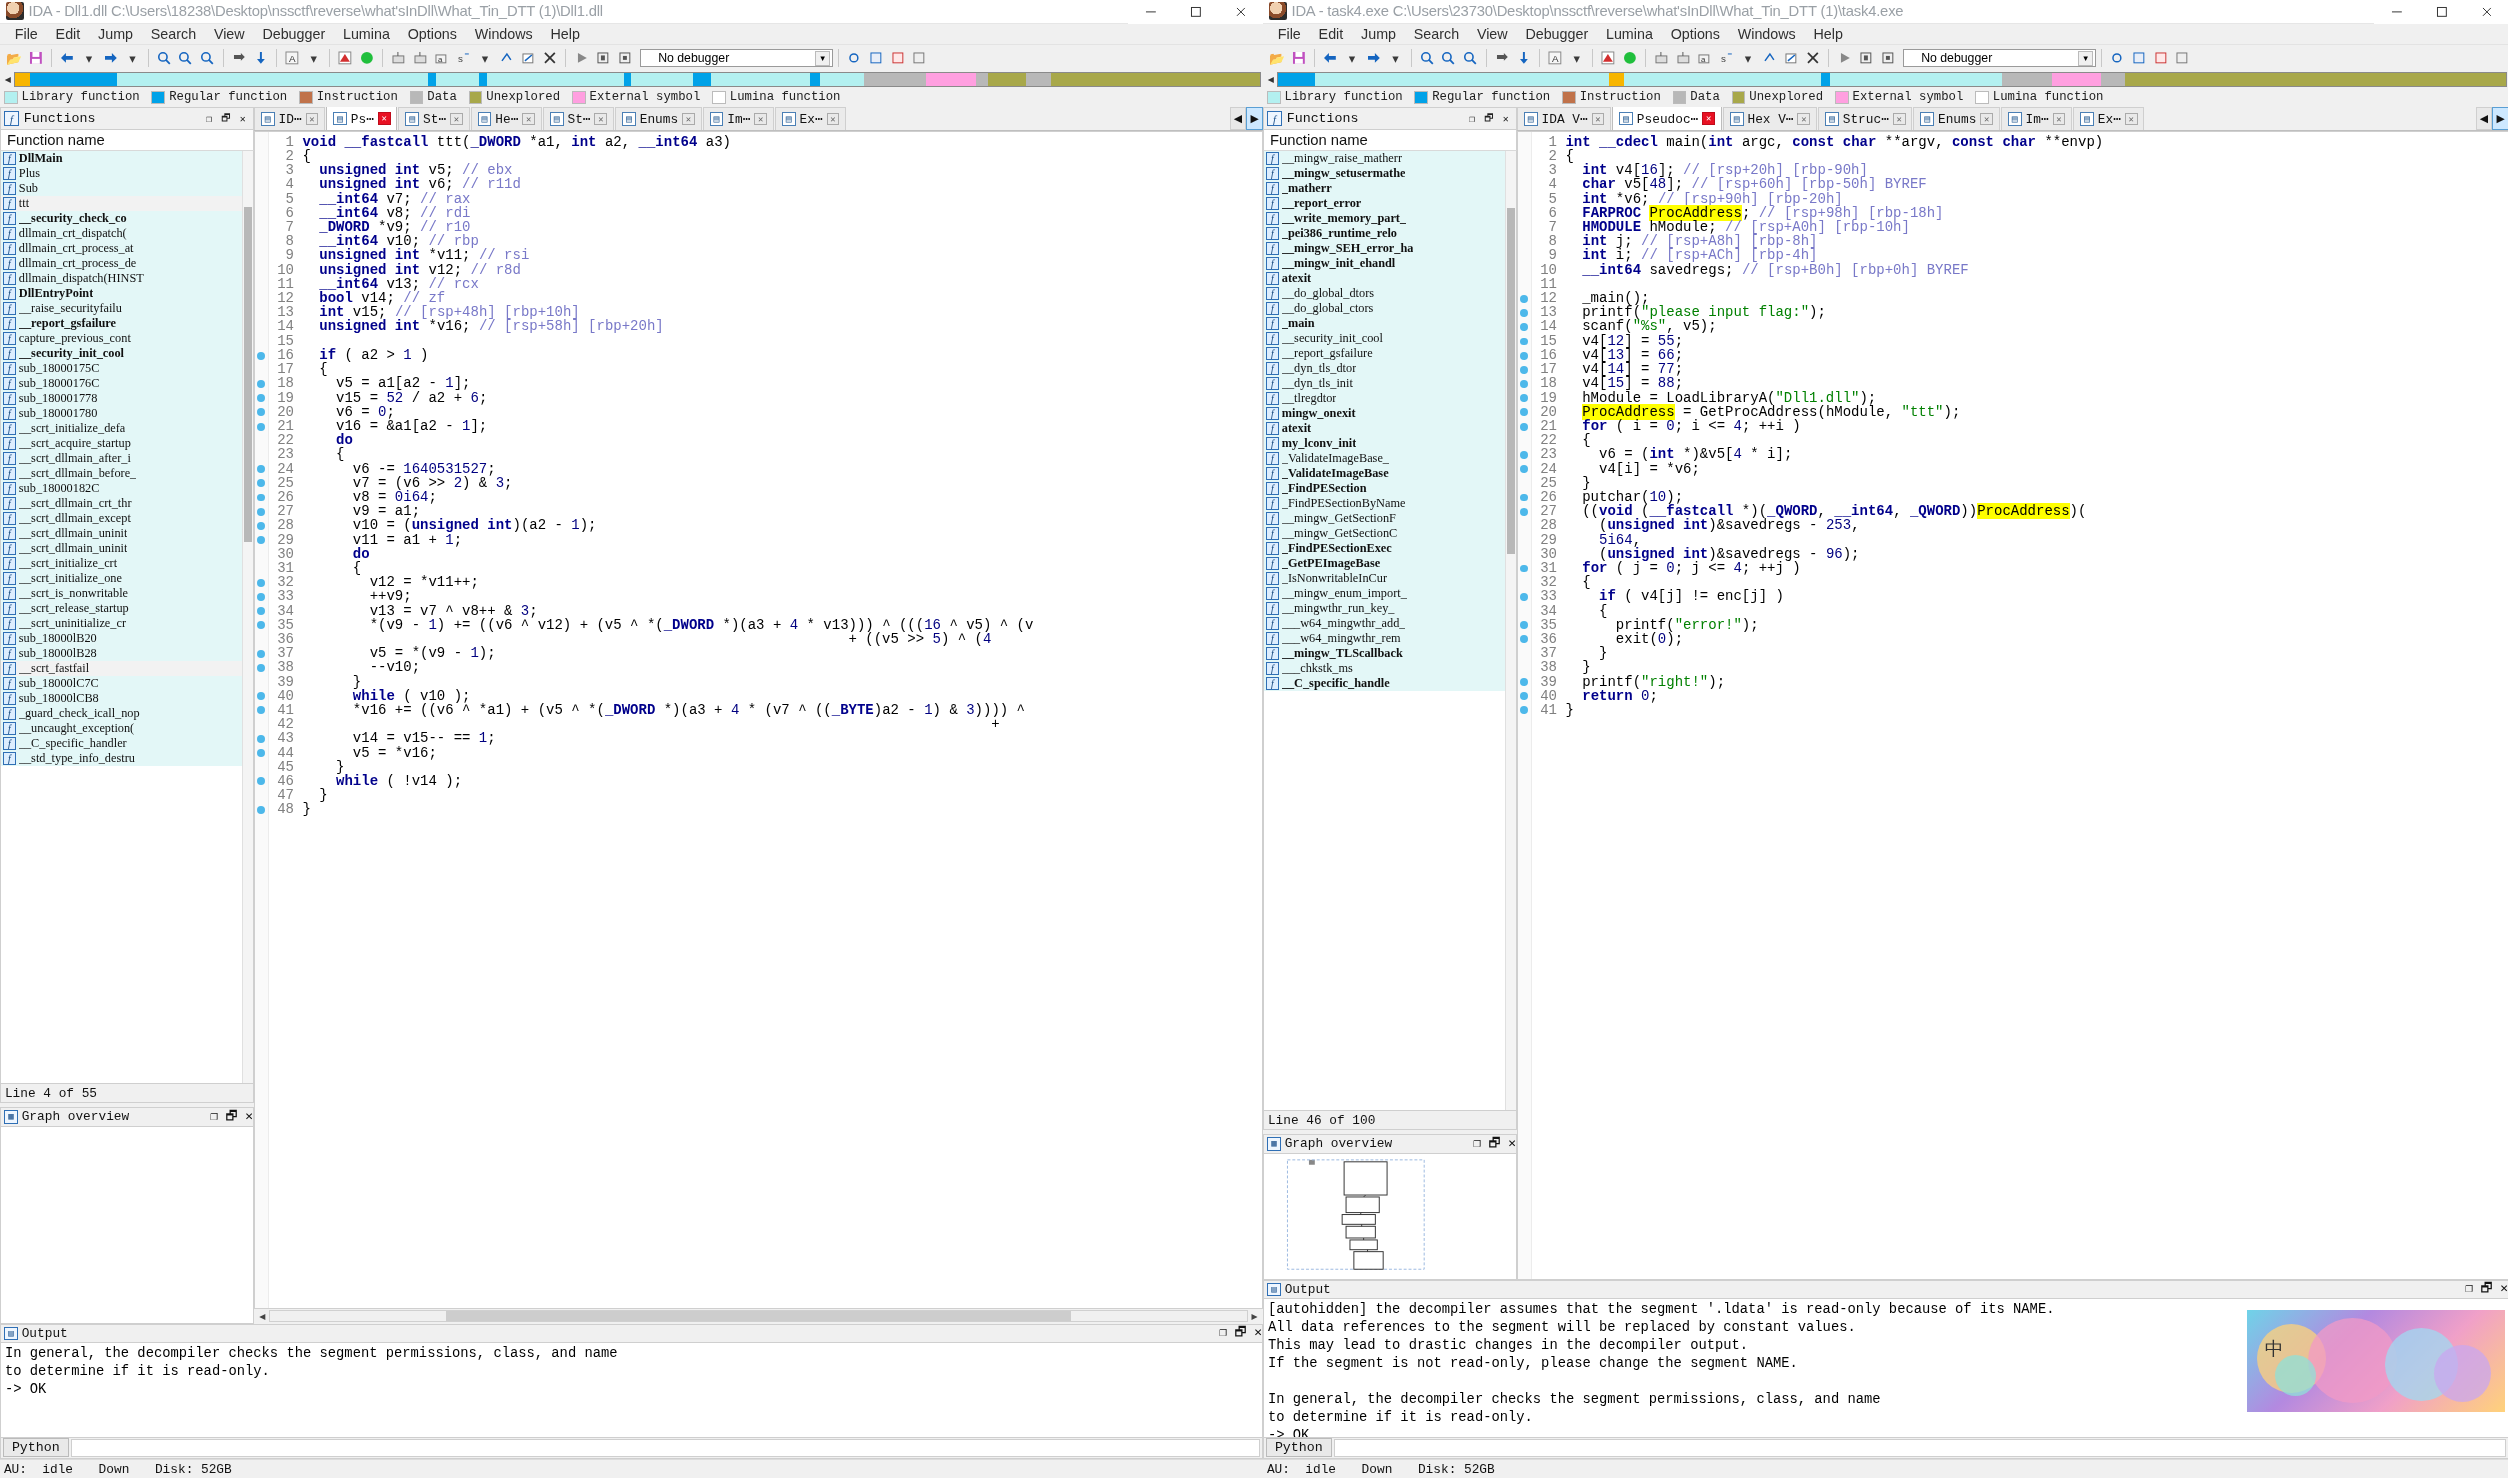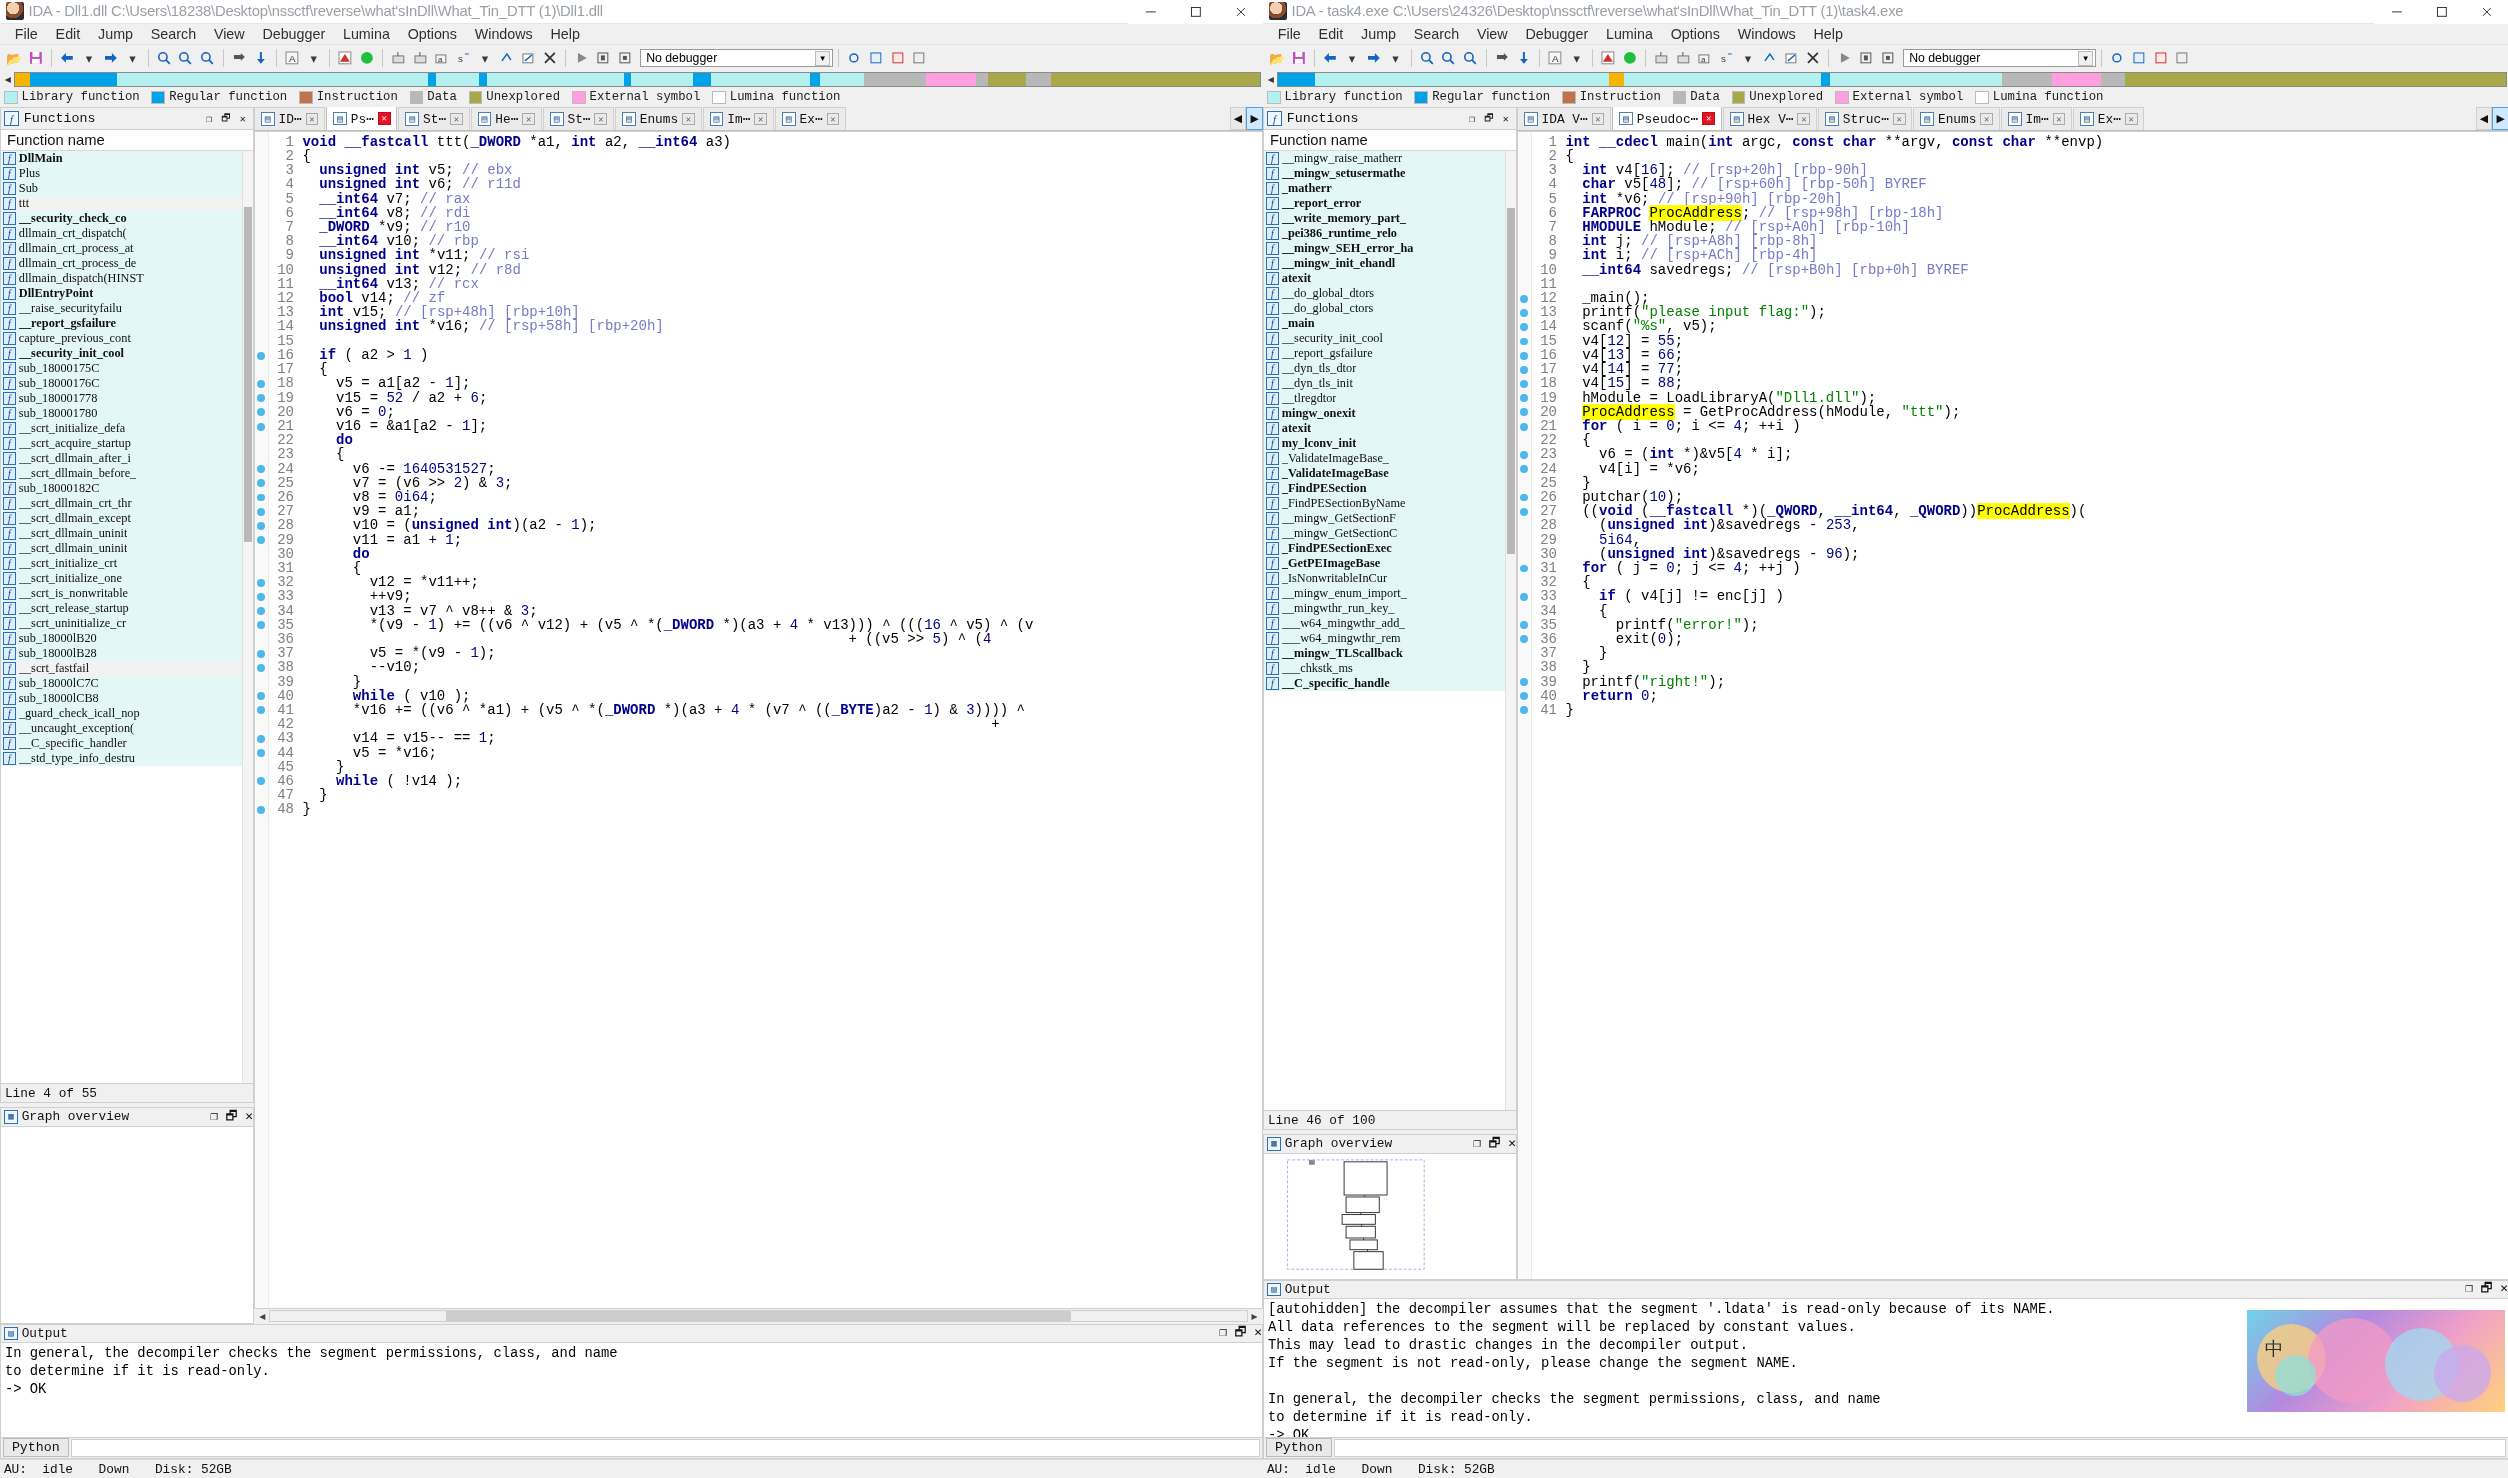--- a/index.html
+++ b/index.html
@@ -42,21 +42,21 @@
                  font-family: "Liberation Sans", sans-serif; }
 
   
   .toolbar { height: 25.6px; background: #f0f0f0; display: flex; align-items: center;
              gap: 1px; padding-left: 3.9px; flex: none; }
   .tb-ico { width: 20.7px; height: 20.7px; display: inline-flex; align-items: center;
             justify-content: center; font-size: 12.8px; color: #3a3a3a; border: 1px solid transparent; }
   .tb-sep { width: 1px; height: 17.7px; background: #c8c8c8; margin: 0 3.9px; display:inline-block; }
   .tb-combo { height: 18.7px; min-width: 193px; background: #fff; border: 1px solid #9a9a9a;
               font-size: 12.3px; color: #000; display: flex; align-items: center;
-              padding-left: 5px; margin-left: 3.9px; position: relative; }
+              padding-left: 17px; margin-left: 3.9px; position: relative; }
   .tb-combo .arrow { position: absolute; right: 2px; top: 1px; width: 14.8px; height: 14.8px;
                      background: #f0f0f0; border: 1px solid #bbb; display:flex;
                      align-items:center; justify-content:center; font-size:7.9px; }
 
   
   .navband { height: 16.7px; display: flex; align-items: stretch; flex: none;
              background: #f0f0f0; padding: 1px 2px; }
   .navband .nav-arrow { width: 11.8px; display:flex; align-items:center; justify-content:center;
                         font-size: 7.9px; color:#333; }
   .navband .nav-strip { flex: 1; display: flex; height: 14.8px; border: 1px solid #8a8a8a; }
@@ -857,21 +857,21 @@
       <span><span>AU:</span> &nbsp;<span>idle</span></span>
       <span>Down</span>
       <span>Disk: 52GB</span>
     </div>
   </div>
 
   <div class="win win-right">
 
     <div class="titlebar">
       <div class="app-icon"></div>
-      <div class="title-text">IDA - task4.exe C:\Users\24326\Desktop\nssctf\reverse\what'sInDll\What_Tin_DTT (1)\task4.exe</div>
+      <div class="title-text">IDA - task4.exe C:\Users\23730\Desktop\nssctf\reverse\what'sInDll\What_Tin_DTT (1)\task4.exe</div>
       <div class="wbtns">
         <div class="wbtn">
           <svg width="11.8" height="11.8" viewBox="0 0 12 12">
               <line x1="1" y1="6" x2="11" y2="6" stroke="#333" stroke-width="1"></line>
             </svg>
         </div>
         <div class="wbtn">
           <svg width="11.8" height="11.8" viewBox="0 0 12 12">
               <rect x="1.5" y="1.5" width="9" height="9" fill="none" stroke="#333" stroke-width="1"></rect>
             </svg>

